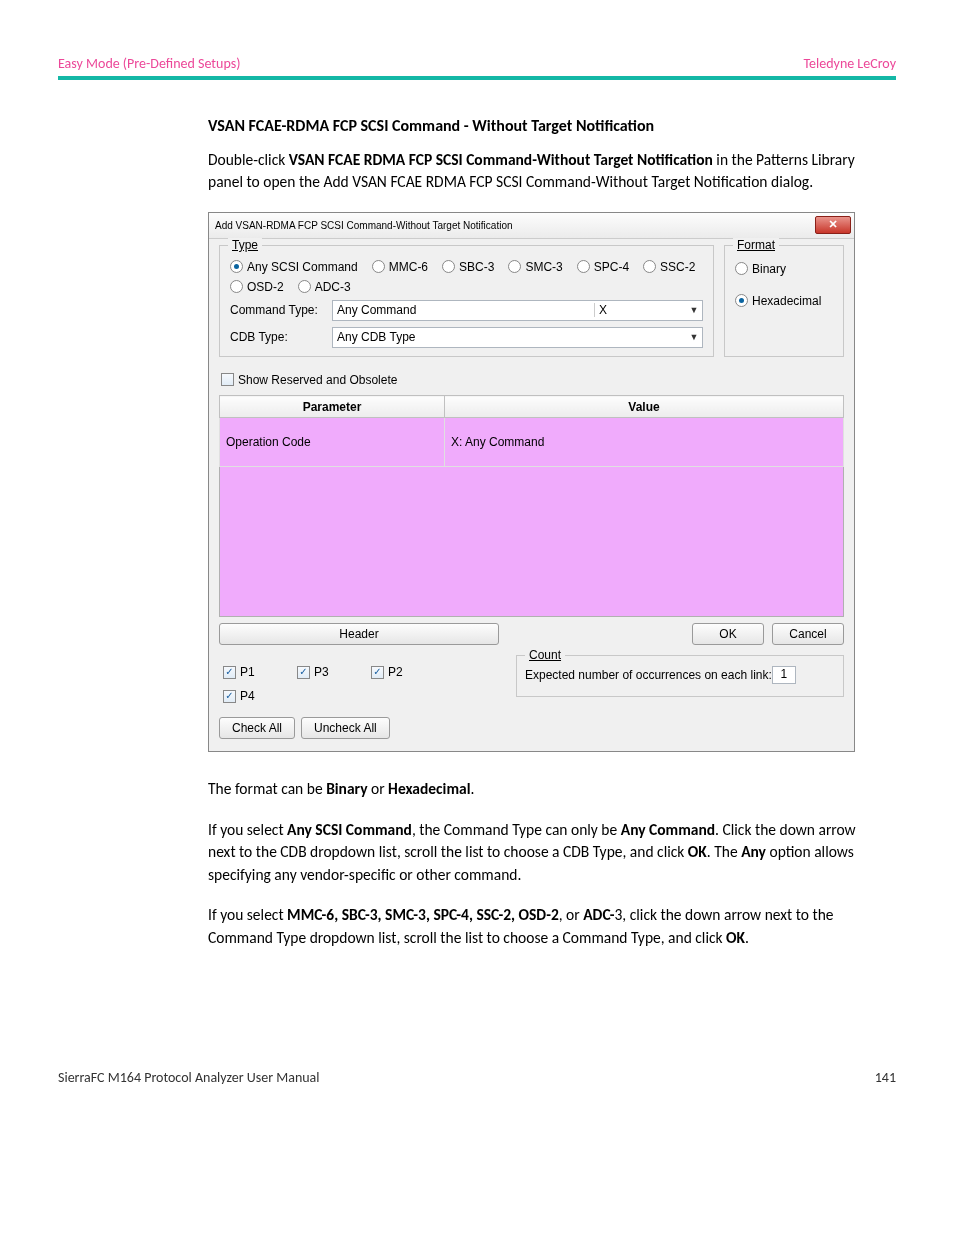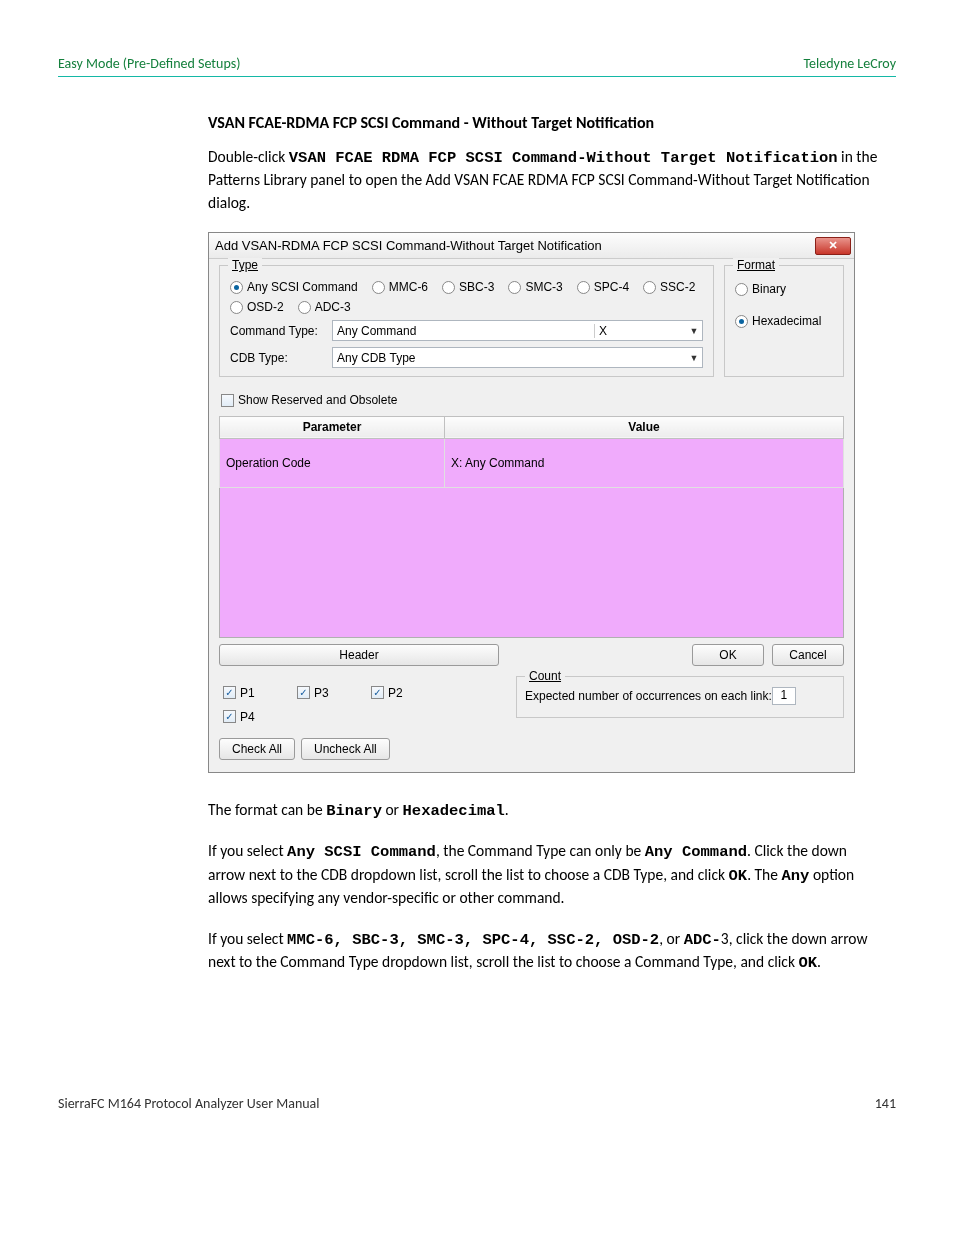--- a/index.html
+++ b/index.html
@@ -10,60 +10,60 @@
     color: #000;
     width: 954px;
   }
   .page {
     padding: 55px 58px 40px 58px;
   }
   .header-row {
     display: flex;
     justify-content: space-between;
     font-size: 14px;
-    color: #15803d;
-    border-bottom: 1px solid #14b8a6;
+    color: #ec4899;
+    border-bottom: 4px solid #14b8a6;
     padding-bottom: 4px;
     margin-bottom: 36px;
   }
   .content {
     padding-left: 150px;
     padding-right: 10px;
   }
   .sect-heading {
     font-weight: bold;
     font-size: 16px;
     margin-bottom: 14px;
   }
   .para {
     font-size: 15.5px;
     line-height: 1.45;
     margin-bottom: 18px;
   }
-  .bold { font-weight: bold; font-family: Liberation Mono, monospace; }
+  .bold { font-weight: bold; }
 
   
   .dialog {
     width: 647px;
     background: #f0f0f0;
     border: 1px solid #888;
     margin: 8px 0 26px 0;
     font-family: Tahoma, "Segoe UI", Arial, sans-serif;
     font-size: 12px;
     color: #000;
   }
   .titlebar {
     background: linear-gradient(#fdfdfd,#ebebeb);
     height: 26px;
     display: flex;
     align-items: center;
     padding: 0 3px 0 6px;
     border-bottom: 1px solid #ccc;
   }
-  .titlebar-text { flex: 1; font-size: 13px; }
+  .titlebar-text { flex: 1; font-size: 10px; }
   .close-btn {
     width: 36px;
     height: 18px;
     background: linear-gradient(#e9948c,#c8362a);
     border: 1px solid #8a2018;
     border-radius: 2px;
     color: #fff;
     text-align: center;
     font-size: 11px;
     line-height: 15px;

